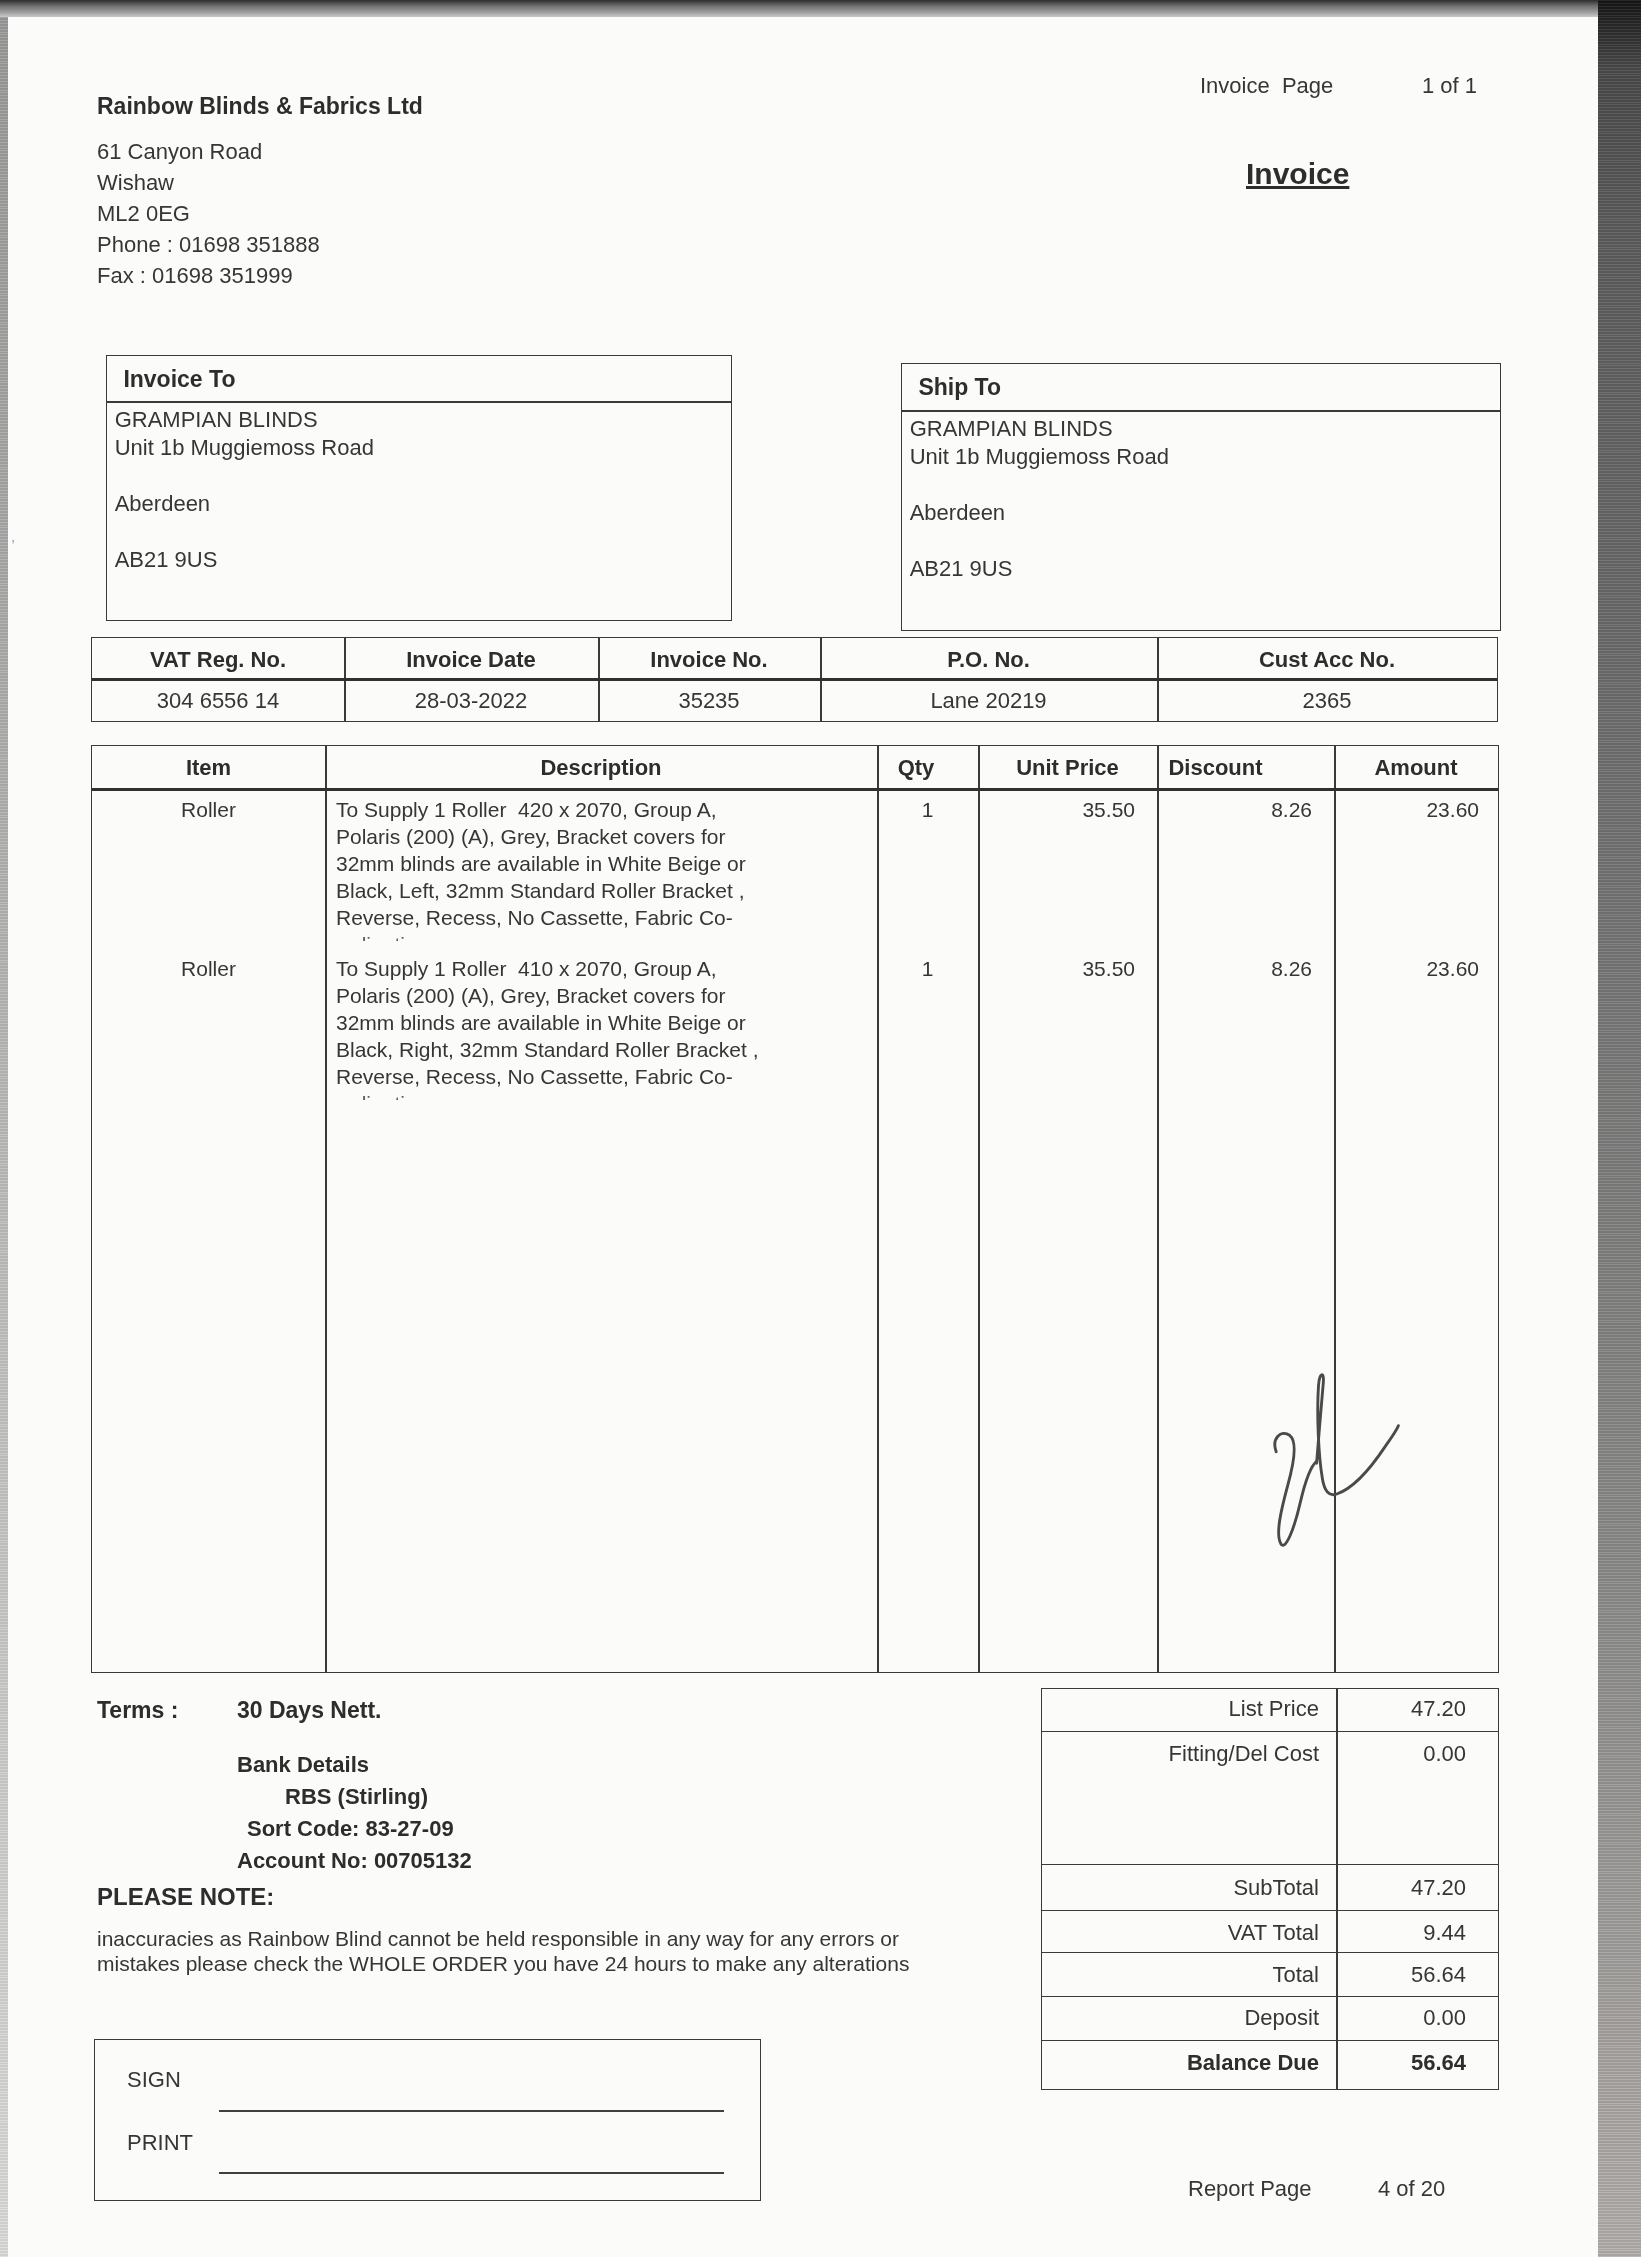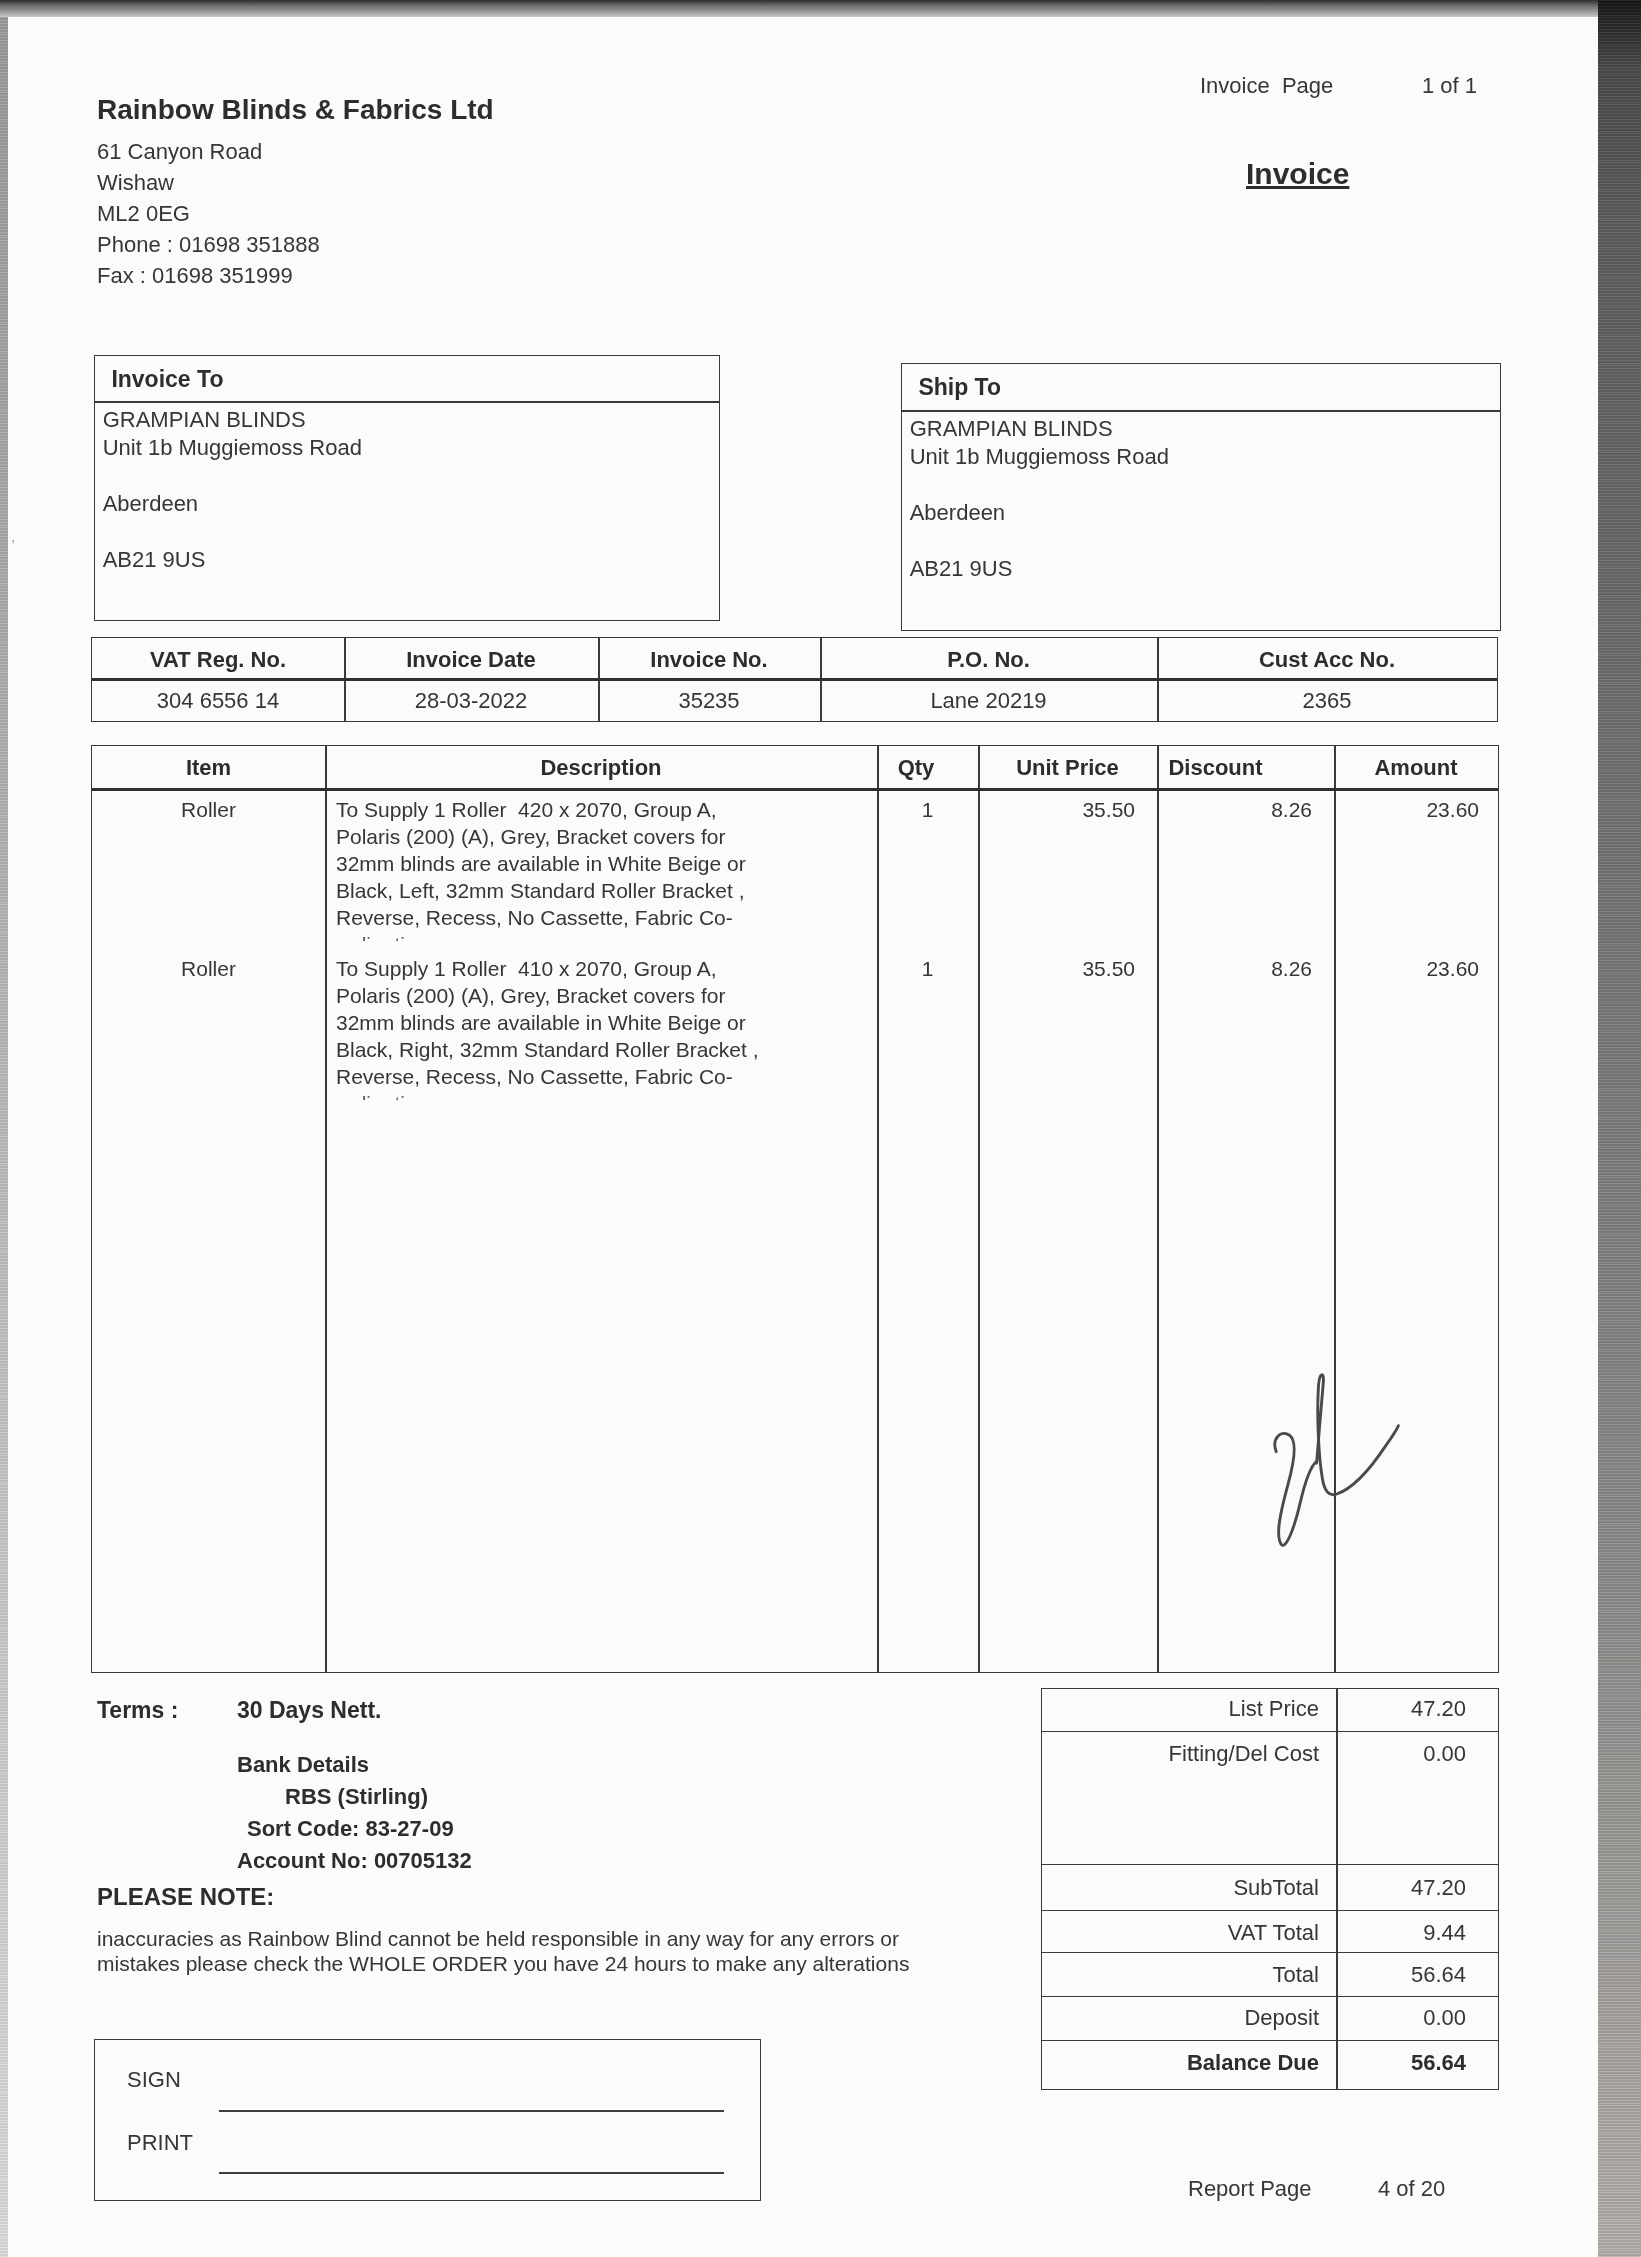--- a/index.html
+++ b/index.html
@@ -19,21 +19,21 @@
       repeating-linear-gradient(to bottom,rgba(255,255,255,.07) 0 1px,rgba(0,0,0,.09) 1px 2.9px),
       linear-gradient(to bottom,#161616 0%,#4c4c4c 3%,#5f5f5f 10%,#787878 40%,#8f8f8d 70%,#b7b3b0 100%);}
   .band-left{left:0;top:17.4px;width:7.7px;height:2240px;
     background:
       repeating-linear-gradient(to bottom,rgba(255,255,255,.10) 0 1px,rgba(0,0,0,.06) 1px 2.9px),
       linear-gradient(to bottom,#9a9a9a 0%,#c2c2c2 60%,#dcdcda 100%);}
   
   .t{line-height:1.18;white-space:pre;}
   .bold{font-weight:bold;color:#2d2d2d;}
   .sz22{font-size:21px;} .sz23{font-size:22px;} .sz24{font-size:23px;}
-  .sz25{font-size:24px;} .sz30{font-size:28px;} .sz31{font-size:30px;}
+  .sz25{font-size:24px;} .sz30{font-size:23px;} .sz31{font-size:30px;}
   
   .box{border:1.9px solid #3a3a3a;}
   .vline{position:absolute;top:0;bottom:0;width:1.9px;background:#3a3a3a;}
   .hline{position:absolute;left:0;right:0;height:1.9px;background:#3a3a3a;}
   .hline3{position:absolute;left:0;right:0;height:2.9px;background:#303030;}
   .center{text-align:center;}
   .right{text-align:right;}
   .descline{height:27px;font-size:21px;white-space:pre;}
   .clipped{height:7.7px;overflow:hidden;opacity:.8;}
   .addr-line{height:28px;font-size:22px;white-space:pre;}
@@ -56,21 +56,21 @@
   <div class="abs t sz23" style="left:97px;top:139px;">61 Canyon Road</div>
   <div class="abs t sz23" style="left:97px;top:170px;">Wishaw</div>
   <div class="abs t sz23" style="left:97px;top:201px;">ML2 0EG</div>
   <div class="abs t sz23" style="left:97px;top:232px;">Phone : 01698 351888</div>
   <div class="abs t sz23" style="left:97px;top:263px;">Fax : 01698 351999</div>
 
   <div class="abs t sz23" style="left:1200px;top:73px;">Invoice  Page</div>
   <div class="abs t sz23" style="left:1398px;top:73px;margin-left:24px;">1 of 1</div>
   <div class="abs t bold sz31" style="left:1246px;top:156px;text-decoration:underline;">Invoice</div>
 
-  <div class="abs box" style="left:94px;top:355px;width:624px;height:264px;">
+  <div class="abs box" style="left:106px;top:355px;width:624px;height:264px;">
     <div class="abs t bold sz24" style="left:16.4px;top:9.7px;">Invoice To</div>
     <div class="hline" style="top:45px;"></div>
     <div class="abs" style="left:7.7px;top:51px;">
       <div class="addr-line">GRAMPIAN BLINDS</div>
       <div class="addr-line">Unit 1b Muggiemoss Road</div>
       <div class="addr-line"></div>
       <div class="addr-line">Aberdeen</div>
       <div class="addr-line"></div>
       <div class="addr-line">AB21 9US</div>
     </div>

